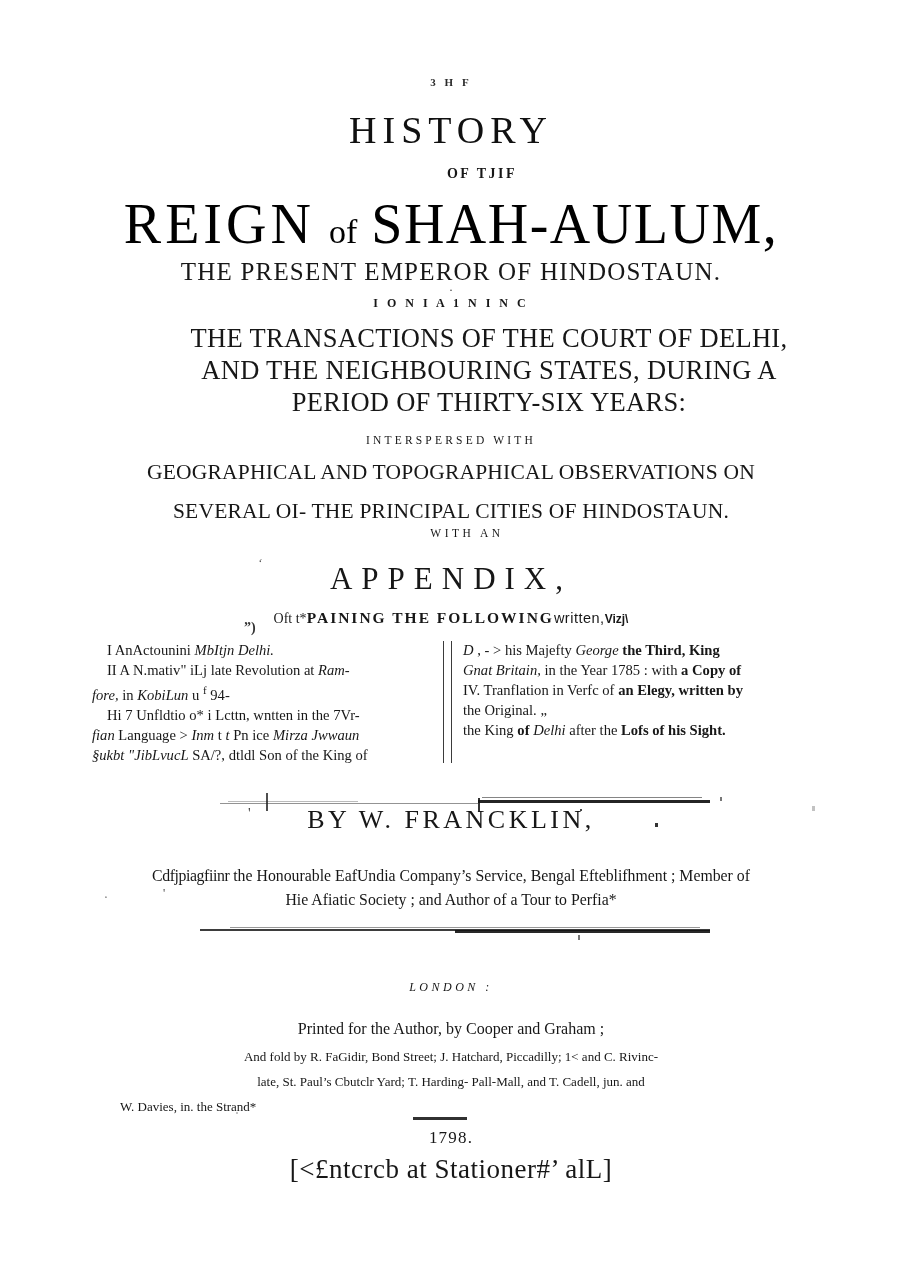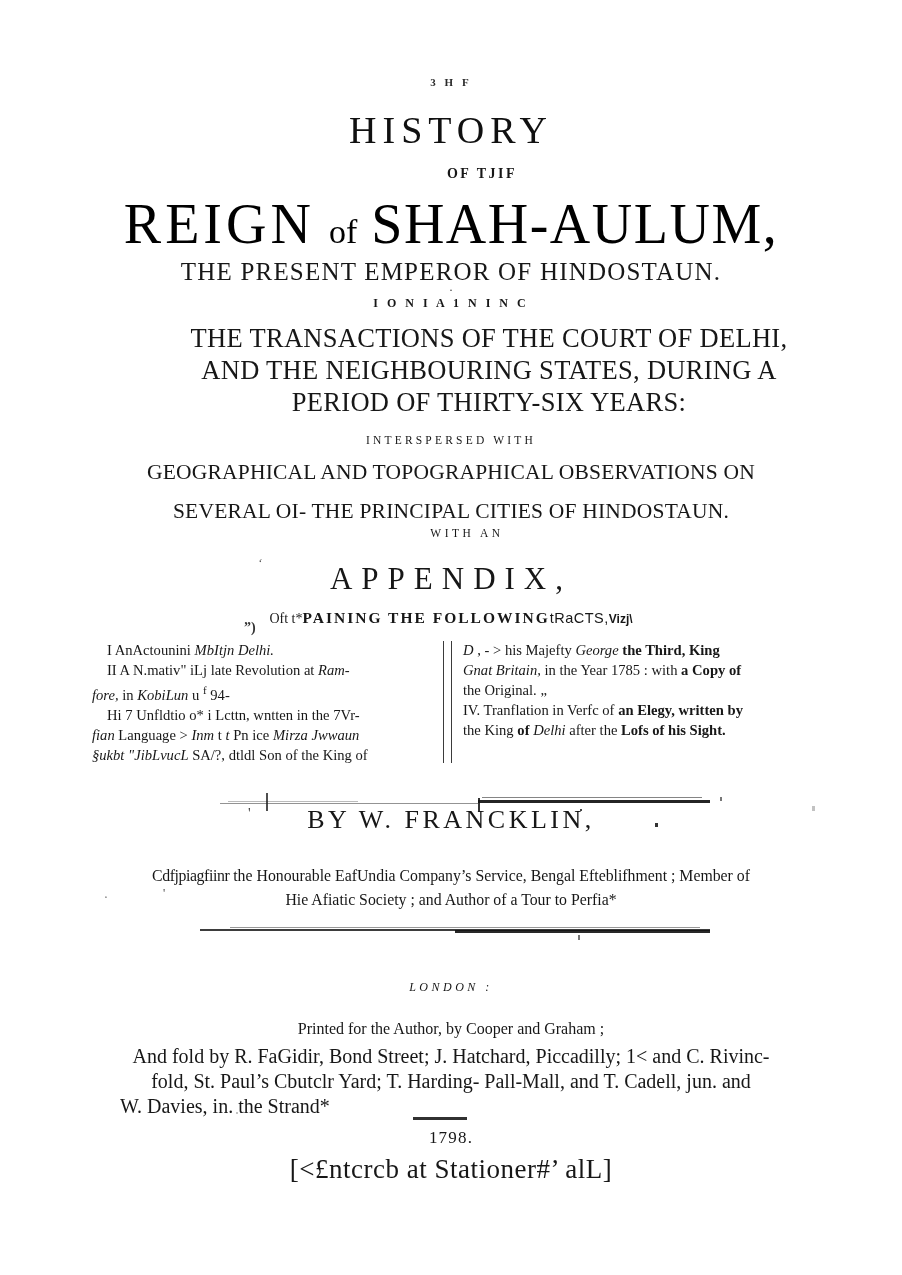--- a/index.html
+++ b/index.html
@@ -326,21 +326,21 @@
   .t-printed {
     top: 1020px;
     font-size: 16px;
   }
 
   .sellers {
     position: absolute;
     left: 78px; top: 1044px;
     width: 746px;
     text-align: center;
-    font-size: 20px;
+    font-size: 13px;
     line-height: 25px;
   }
   .sellers .l2 { text-align: center; }
   .sellers .l3 { text-align: left; padding-left: 42px; }
 
   .t-year {
     top: 1128px;
     font-size: 17px;
     letter-spacing: 1.2px;
   }
@@ -383,38 +383,38 @@
 
   <div class="ln t-intersp">INTERSPERSED WITH</div>
   <div class="ln t-geo t-geo1">GEOGRAPHICAL AND TOPOGRAPHICAL OBSERVATIONS  ON</div>
   <div class="ln t-geo t-geo2">SEVERAL OI- THE PRINCIPAL CITIES OF HINDOSTAUN.</div>
 
   <div class="ln t-withan">WITH  AN</div>
   <div class="stray-appendix">‘</div>
   <div class="ln t-appendix">APPENDIX,</div>
 
   <div class="ln t-oft">
-    <span class="serif-pre">Oft t*</span><span class="bold-sp">PAINING  THE  FOLLOWING</span><span class="sans-b">tRaCTS,</span><span class="sans-sm">Vizj\</span>
+    <span class="serif-pre">Oft t*</span><span class="bold-sp">PAINING  THE  FOLLOWING</span><span class="sans-b">written,</span><span class="sans-sm">Vizj\</span>
   </div>
   <div class="stray-quote">”)</div>
 
   <div class="cols">
     <div class="col-left" id="tract-col-left">
         <p><span class="ind">I  </span><span>AnActounini </span><span class="it">MbItjn  Delhi.</span></p>
         <p><span class="ind">II  </span><span>A N.mativ"      iLj late Revolution at </span><span class="it">Ram-</span></p>
         <p><span class="it">fоre,</span><span> in </span><span class="it">KobiLun</span><span>    u </span><span class="sm">f</span><span> 94-</span></p>
         <p><span class="ind">Hi  </span><span>7 Unfldtio  o* i Lcttn, wntten in the 7Vr-</span></p>
         <p><span class="it">fian</span><span> Language &gt; </span><span class="it">Inm</span><span>   t </span><span class="it">t</span><span> Pn ice </span><span class="it">Mirza   Jwwaun</span></p>
         <p><span class="it">§ukbt "JibLvucL</span><span>    SA/?, dtldl  Son  of  the  King  of</span></p>
       </div>
     <div class="col-right" id="tract-col-right">
         <p><span class="it">D</span><span>   ,  - &gt; his Majefty </span><span class="it">George</span><span class="bd"> the Third,  King</span></p>
         <p><span class="it">Gnat  Britain,</span><span> in  the  Year  1785 :  with  </span><span class="bd">a Copy of</span></p>
+        <p><span>   IV. Tranflation in Verfc  of </span><span class="bd">an Elegy,  written by</span></p>
         <p><span>the Original.</span><span>                „</span></p>
-        <p><span>   IV. Tranflation in Verfc  of </span><span class="bd">an Elegy,  written by</span></p>
         <p><span>the King </span><span class="bd">of</span><span class="it">  Delhi</span><span> after the </span><span class="bd">Lofs of  his Sight.</span></p>
       </div>
   </div>
   <div class="col-rule"></div>
 
   <div class="rule-a">
     <div class="seg-l"></div>
     <div class="seg-l2"></div>
     <div class="tick"></div>
     <div class="seg-r"></div>
@@ -440,21 +440,21 @@
     <div class="bb2"></div>
     <div class="bb3"></div>
     <div class="dot-b"></div>
   </div>
 
   <div class="ln t-london">LONDON  :</div>
   <div class="ln t-printed">Printed for  the Author,  by Cooper and Graham ;</div>
 
   <div class="sellers">
     <div>And  fold  by  R. FaGidir,  Bond  Street;  J. Hatchard,   Piccadilly;  1&lt; and  C.  Rivinc-</div>
-    <div class="l2">fold,  St.  Paul’s  Cbutclr  Yard;   T.   Harding- Pall-Mall,  and  T.  Cadell,   jun. and</div>
+    <div class="l2">late,  St.  Paul’s  Cbutclr  Yard;   T.   Harding- Pall-Mall,  and  T.  Cadell,   jun. and</div>
     <div class="l3">W. Davies,  in. the  Strand*</div>
   </div>
 
   <div class="rule-c"></div>
   <div class="ln t-year">1798.</div>
   <div class="ln t-entered">[&lt;£ntcrcb at  Stationer#’   alL]</div>
 
   <div class="speckle" style="left:812px;top:806px;width:3px;height:5px;"></div>
   <div class="speckle" style="left:236px;top:1112px;width:2px;height:2px;"></div>
 

